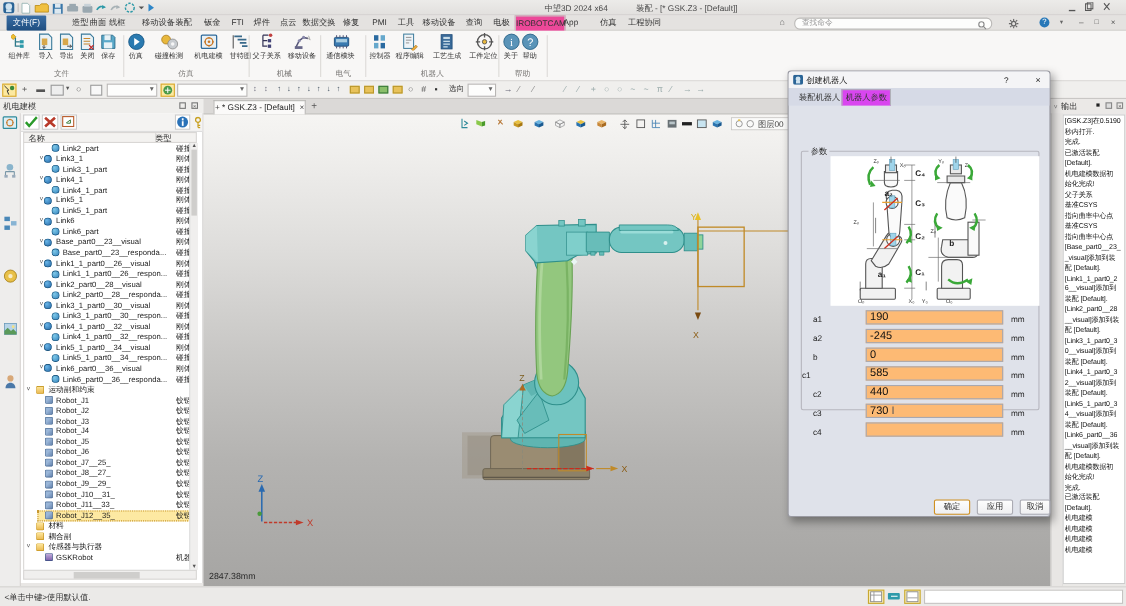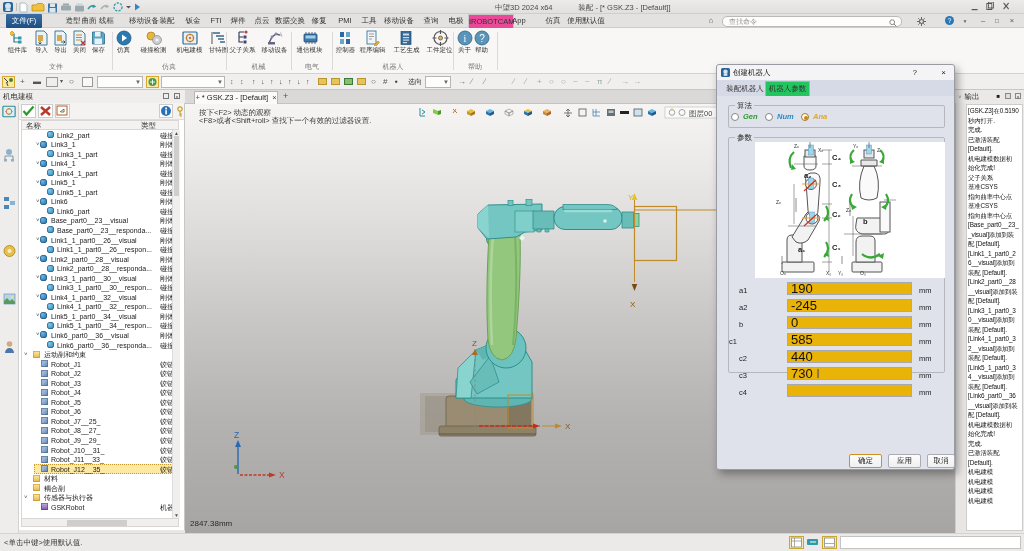--- a/index.html
+++ b/index.html
@@ -53,25 +53,25 @@
 #output{left:966px;top:90px;width:58px;height:443px;background:#ebe9e7}
 #ohead{position:absolute;left:-11px;top:0;width:69px;height:13px;font-size:7.5px;line-height:13px;color:#333;background:#ebe9e7}
 #obody{position:absolute;left:0px;top:14px;width:57px;height:427px;background:#fff;border:1px solid #ccc;font-size:6.4px;line-height:9.5px;color:#111;padding:1px 0 0 1px;overflow:hidden;letter-spacing:-0.1px;white-space:nowrap}
 
 #statusbar{left:0;top:533px;width:1024px;height:18px;background:#ebeae8;border-top:1px solid #d5d3d1;font-size:7.5px;color:#333}
 
 #dialog{left:716px;top:64px;width:239px;height:406px;background:#dfe2ea;border:1px solid #9a9aa2;border-radius:3px;box-shadow:3px 4px 8px rgba(0,0,0,.35);z-index:50}
 #dtitle{position:absolute;left:0;top:0;width:100%;height:15px;background:#f4f4f6;border-radius:3px 3px 0 0;font-size:7.5px;line-height:15px;color:#222}
 #dtabs{position:absolute;left:0;top:15px;width:100%;height:16px;background:#d6dae6}
 .dtab{position:absolute;top:2px;height:14px;font-size:7.5px;line-height:14px;text-align:center;color:#333}
-#dtab2{background:#22c55e;border:1px solid #b0b0b8;border-bottom:none}
+#dtab2{background:#d946ef;border:1px solid #b0b0b8;border-bottom:none}
 .dgroup{position:absolute;border:1px solid #b6b6be;border-radius:2px}
 .dglabel{position:absolute;left:6px;top:-5px;background:#dfe2ea;padding:0 2px;font-size:7.5px;color:#222;line-height:9px}
 .dfrow{position:absolute;font-size:7.5px;color:#222}
-.dinput{position:absolute;background:#eab308;border:1px solid #a8a8b0;font-size:13px;line-height:11px;padding-left:3px;color:#111}
+.dinput{position:absolute;background:#fdba74;border:1px solid #a8a8b0;font-size:10px;line-height:11px;padding-left:3px;color:#111}
 .dbtn{position:absolute;top:389px;width:33px;height:14px;background:linear-gradient(#fdfdfd,#efeff1);border:1px solid #ababb3;border-radius:2px;font-size:7.5px;line-height:12px;text-align:center;color:#222}
 </style></head>
 <body>
 <div class="abs" id="titlebar">
  <svg class="abs" style="left:2px;top:1px" width="150" height="12" viewBox="0 0 150 12">
   <rect x="1" y="1" width="10" height="10" rx="2" fill="#2a6496"></rect>
       <circle cx="6" cy="5" r="3" fill="#cfe3f0"></circle>
       <rect x="3.5" y="7.5" width="5" height="2.5" fill="#cfe3f0"></rect>
   <rect x="14" y="2" width="1" height="8" fill="#c0bebc"></rect>
   <path d="M18 2h5l2 2v7h-7z" fill="#fdfdfd" stroke="#8aa" stroke-width=".7"></path>
@@ -113,21 +113,21 @@
  <span class="mt" style="left:266px;width:48px">数据交换</span>
  <span class="mt" style="left:303px;width:32px">修复</span>
  <span class="mt" style="left:331px;width:28px">PMI</span>
  <span class="mt" style="left:353px;width:32px">工具</span>
  <span class="mt" style="left:375px;width:48px">移动设备</span>
  <span class="mt" style="left:415px;width:32px">查询</span>
  <span class="mt" style="left:440px;width:32px">电极</span>
  <span class="mt" id="mrobot" style="left:468px;width:46px">IROBOTCAM</span>
  <span class="mt" style="left:504px;width:30px">App</span>
  <span class="mt" style="left:537px;width:32px">仿真</span>
- <span class="mt" style="left:562px;width:48px">使用默认值</span>
+ <span class="mt" style="left:562px;width:48px">工程协同</span>
  <span class="mt" style="left:705px;width:12px;font-size:8px;color:#666">⌂</span>
  <span class="abs" style="left:722px;top:1.5px;width:180px;height:11px;background:#fdfdfc;border:1px solid #bbb9b7;border-radius:5px;font-size:7px;line-height:10px;color:#999;padding-left:6px">查找命令<svg style="position:absolute;right:4px;top:2px" width="8" height="8" viewBox="0 0 8 8">
         <circle cx="3.2" cy="3.2" r="2.4" fill="none" stroke="#888" stroke-width="1"></circle>
         <path d="M5 5l2.4 2.4" stroke="#888" stroke-width="1"></path>
       </svg></span>
  <svg class="abs" style="left:917px;top:3px" width="9" height="9" viewBox="0 0 9 9">
       <circle cx="4.5" cy="4.5" r="2" fill="none" stroke="#666" stroke-width="1.2"></circle>
       <g stroke="#666" stroke-width="1">
         <path d="M4.5 0v2M4.5 7v2M0 4.5h2M7 4.5h2M1.3 1.3l1.4 1.4M6.3 6.3l1.4 1.4M7.7 1.3L6.3 2.7M2.7 6.3L1.3 7.7"></path>
       </g>
@@ -641,21 +641,20 @@
  <div class="abs" style="left:153px;top:40px;width:8px;height:388px;background:#f0efee;border-left:1px solid #ddd">
    <span style="position:absolute;left:1px;top:0px;font-size:5px;color:#555">▲</span>
    <span style="position:absolute;left:1px;top:6px;width:5px;height:60px;background:#cfcecc"></span>
    <span style="position:absolute;left:1px;bottom:0px;font-size:5px;color:#555">▼</span>
  </div>
  <div id="lpscroll">
       <span style="position:absolute;left:45px;top:1px;width:60px;height:6px;background:#cfcecc"></span>
     </div>
 </div>
 <div class="abs" id="viewport">
- <div id="hint">按下&lt;F2&gt; 动态的观察<br>&lt;F8&gt;或者&lt;Shift+roll&gt; 查找下一个有效的过滤器设置.</div>
  <svg class="abs" style="left:232px;top:16px" width="300" height="13" viewBox="0 0 300 13">
   <g stroke-width="1">
    <path d="M3 2v8h5M5 4l3 2-3 2" stroke="#2e8a9a" fill="none"></path>
    <path d="M16 3l5 2v4l-5-2z" fill="#8ac84a"></path>
         <path d="M21 5l3-1v4l-3 1z" fill="#4a9a2a"></path>
    <path d="M36 3l4 4M39 3l-3 4" stroke="#b87a3a"></path>
    <path d="M50 5l4-2 4 2-4 2z" fill="#e8c040"></path>
         <path d="M50 5v3l4 2v-3z" fill="#c89820"></path>
         <path d="M58 5v3l-4 2v-3z" fill="#a87810"></path>
    <path d="M69 5l4-2 4 2-4 2z" fill="#6ab4e0"></path>
@@ -787,30 +786,20 @@
 </div>
 <div class="abs" id="dialog">
  <div id="dtitle"><svg style="position:absolute;left:4px;top:3px" width="9" height="9" viewBox="0 0 12 12">
         <rect x="0" y="0" width="12" height="12" rx="2" fill="#2a6496"></rect>
         <circle cx="6" cy="5" r="3" fill="#cfe3f0"></circle>
         <rect x="3.5" y="7.5" width="5" height="3" fill="#cfe3f0"></rect>
       </svg><span style="margin-left:16px">创建机器人</span><span style="position:absolute;right:37px;top:0">?</span><span style="position:absolute;right:8px;top:0;font-size:8px">×</span></div>
  <div id="dtabs">
   <span class="dtab" style="left:7px;width:42px">装配机器人</span>
   <span class="dtab" id="dtab2" style="left:48px;top:1px;width:45px;height:15px">机器人参数</span>
- </div>
- <div class="dgroup" style="left:11px;top:40px;width:217px;height:23px">
-      <span class="dglabel">算法</span>
-  <span class="abs" style="left:2px;top:7px;width:8px;height:8px;border:1px solid #888;border-radius:50%;background:#fff"></span>
-  <span class="abs" style="left:14px;top:6px;font-size:7.5px;color:#2a9a2a;font-weight:bold;font-style:italic">Gen</span>
-  <span class="abs" style="left:36px;top:7px;width:8px;height:8px;border:1px solid #888;border-radius:50%;background:#fff"></span>
-  <span class="abs" style="left:48px;top:6px;font-size:7.5px;color:#2a8ac8;font-weight:bold;font-style:italic">Num</span>
-  <span class="abs" style="left:72px;top:7px;width:8px;height:8px;border:1px solid #a87818;border-radius:50%;background:#fff"></span>
-  <span class="abs" style="left:74.5px;top:9.5px;width:4px;height:4px;border-radius:50%;background:#c8861a"></span>
-  <span class="abs" style="left:84px;top:6px;font-size:7.5px;color:#e0a820;font-weight:bold;font-style:italic">Ana</span>
  </div>
  <div class="dgroup" style="left:11px;top:72px;width:217px;height:236px">
       <span class="dglabel">参数</span>
   <div class="abs" style="left:26px;top:4px;width:190px;height:136px;background:#fff;overflow:hidden">
   <svg style="margin-left:-21px" width="207" height="136" viewBox="0 0 207 136">
    <g stroke="#555" stroke-width="1" fill="#f2f2f2">
 
     <rect x="48" y="120" width="32" height="10" rx="1"></rect>
     <path d="M53 120 V98 q0-5 5-5 h6 q4 0 4 4 v23z"></path>
     <path d="M58 95 L72 72 q2-4 6-2 l6 3 q3 2 1 6 L74 98 q-6 5 -12 2z"></path>

